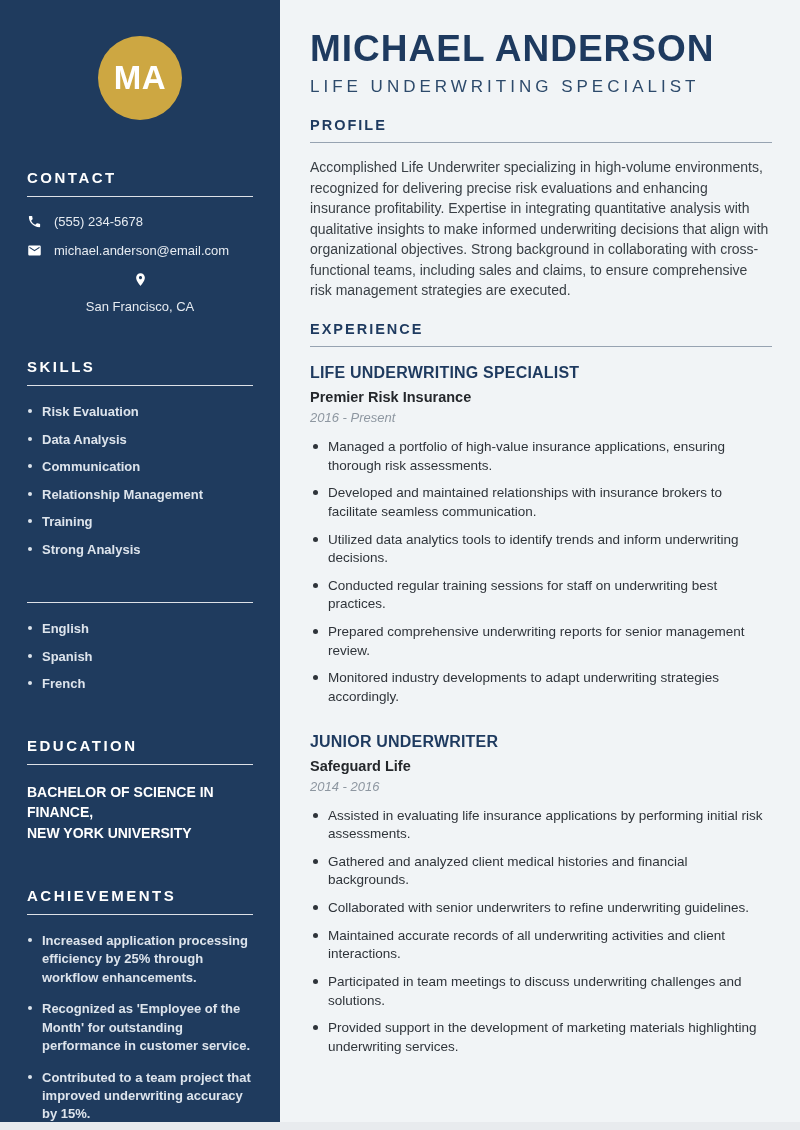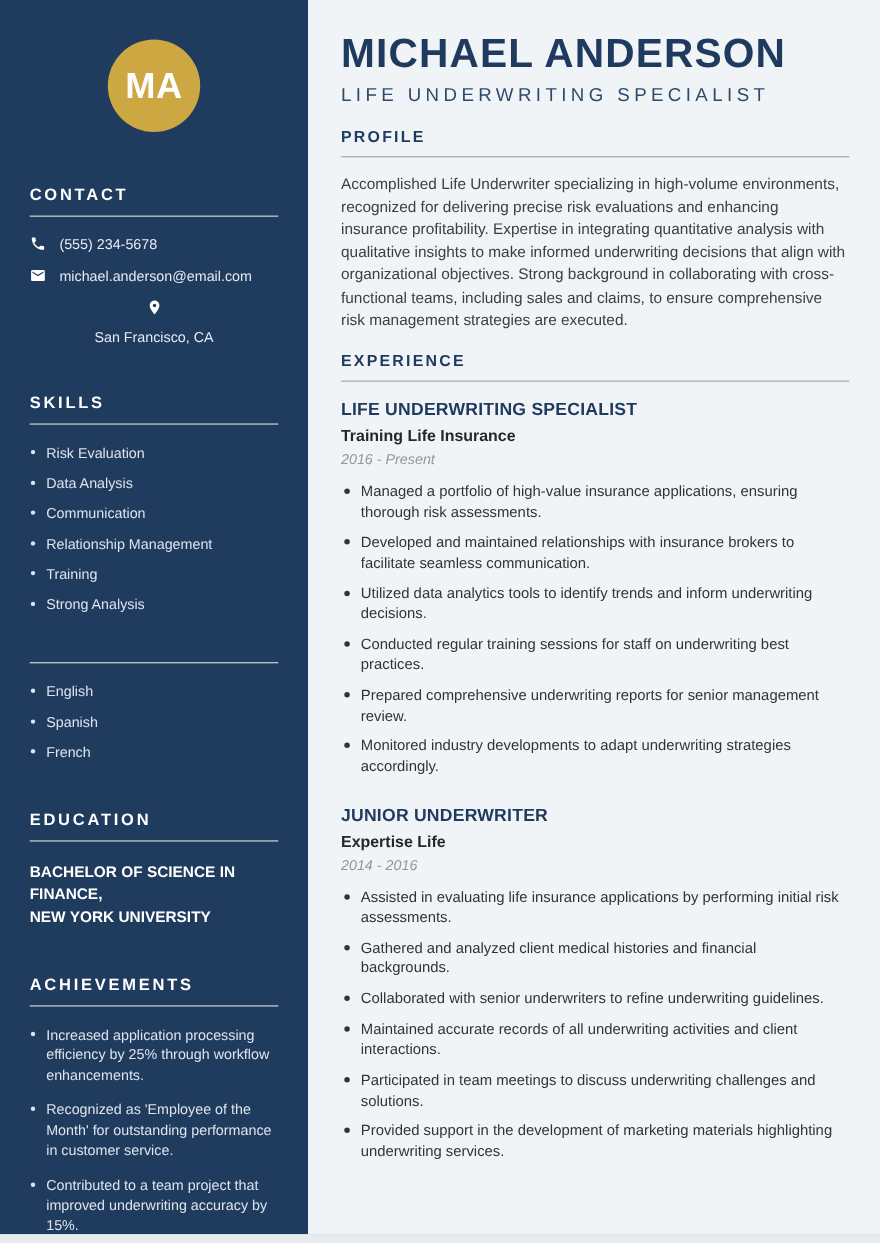--- a/index.html
+++ b/index.html
@@ -52,21 +52,21 @@
     align-items: center;
     gap: 12px;
     margin-bottom: 14px;
     font-size: 13px;
     color: #e6ebf1;
   }
   .contact-row:last-child { margin-bottom: 0; flex-direction: column; }
   .contact-icon { width: 15px; height: 15px; flex: 0 0 15px; display: inline-flex; }
   .contact-icon svg { width: 15px; height: 15px; fill: #ffffff; }
 
-  ul.side-list { list-style: none; }
+  ul.side-list { list-style: none; font-weight: bold; }
   ul.side-list li {
     position: relative;
     padding-left: 15px;
     font-size: 13px;
     color: #dde4ec;
     margin-bottom: 10px;
     line-height: 1.35;
   }
   ul.side-list li::before {
     content: "";
@@ -262,36 +262,36 @@
       <div class="main-rule"></div>
       <p class="profile-text">Accomplished Life Underwriter specializing in high-volume environments, recognized for delivering precise risk evaluations and enhancing insurance profitability. Expertise in integrating quantitative analysis with qualitative insights to make informed underwriting decisions that align with organizational objectives. Strong background in collaborating with cross-functional teams, including sales and claims, to ensure comprehensive risk management strategies are executed.</p>
     </section>
 
     <section class="section">
       <div class="section-heading">EXPERIENCE</div>
       <div class="main-rule"></div>
 
       <div class="job">
         <div class="job-title">LIFE UNDERWRITING SPECIALIST</div>
-        <div class="job-company">Training Life Insurance</div>
+        <div class="job-company">Premier Risk Insurance</div>
         <div class="job-dates">2016 - Present</div>
         <ul class="job-bullets">
 
         <li>Managed a portfolio of high-value insurance applications, ensuring thorough risk assessments.</li>
             <li>Developed and maintained relationships with insurance brokers to facilitate seamless communication.</li>
             <li>Utilized data analytics tools to identify trends and inform underwriting decisions.</li>
             <li>Conducted regular training sessions for staff on underwriting best practices.</li>
             <li>Prepared comprehensive underwriting reports for senior management review.</li>
             <li>Monitored industry developments to adapt underwriting strategies accordingly.</li>
           </ul>
       </div>
 
       <div class="job">
         <div class="job-title">JUNIOR UNDERWRITER</div>
-        <div class="job-company">Expertise Life</div>
+        <div class="job-company">Safeguard Life</div>
         <div class="job-dates">2014 - 2016</div>
         <ul class="job-bullets">
 
         <li>Assisted in evaluating life insurance applications by performing initial risk assessments.</li>
             <li>Gathered and analyzed client medical histories and financial backgrounds.</li>
             <li>Collaborated with senior underwriters to refine underwriting guidelines.</li>
             <li>Maintained accurate records of all underwriting activities and client interactions.</li>
             <li>Participated in team meetings to discuss underwriting challenges and solutions.</li>
             <li>Provided support in the development of marketing materials highlighting underwriting services.</li>
           </ul>

